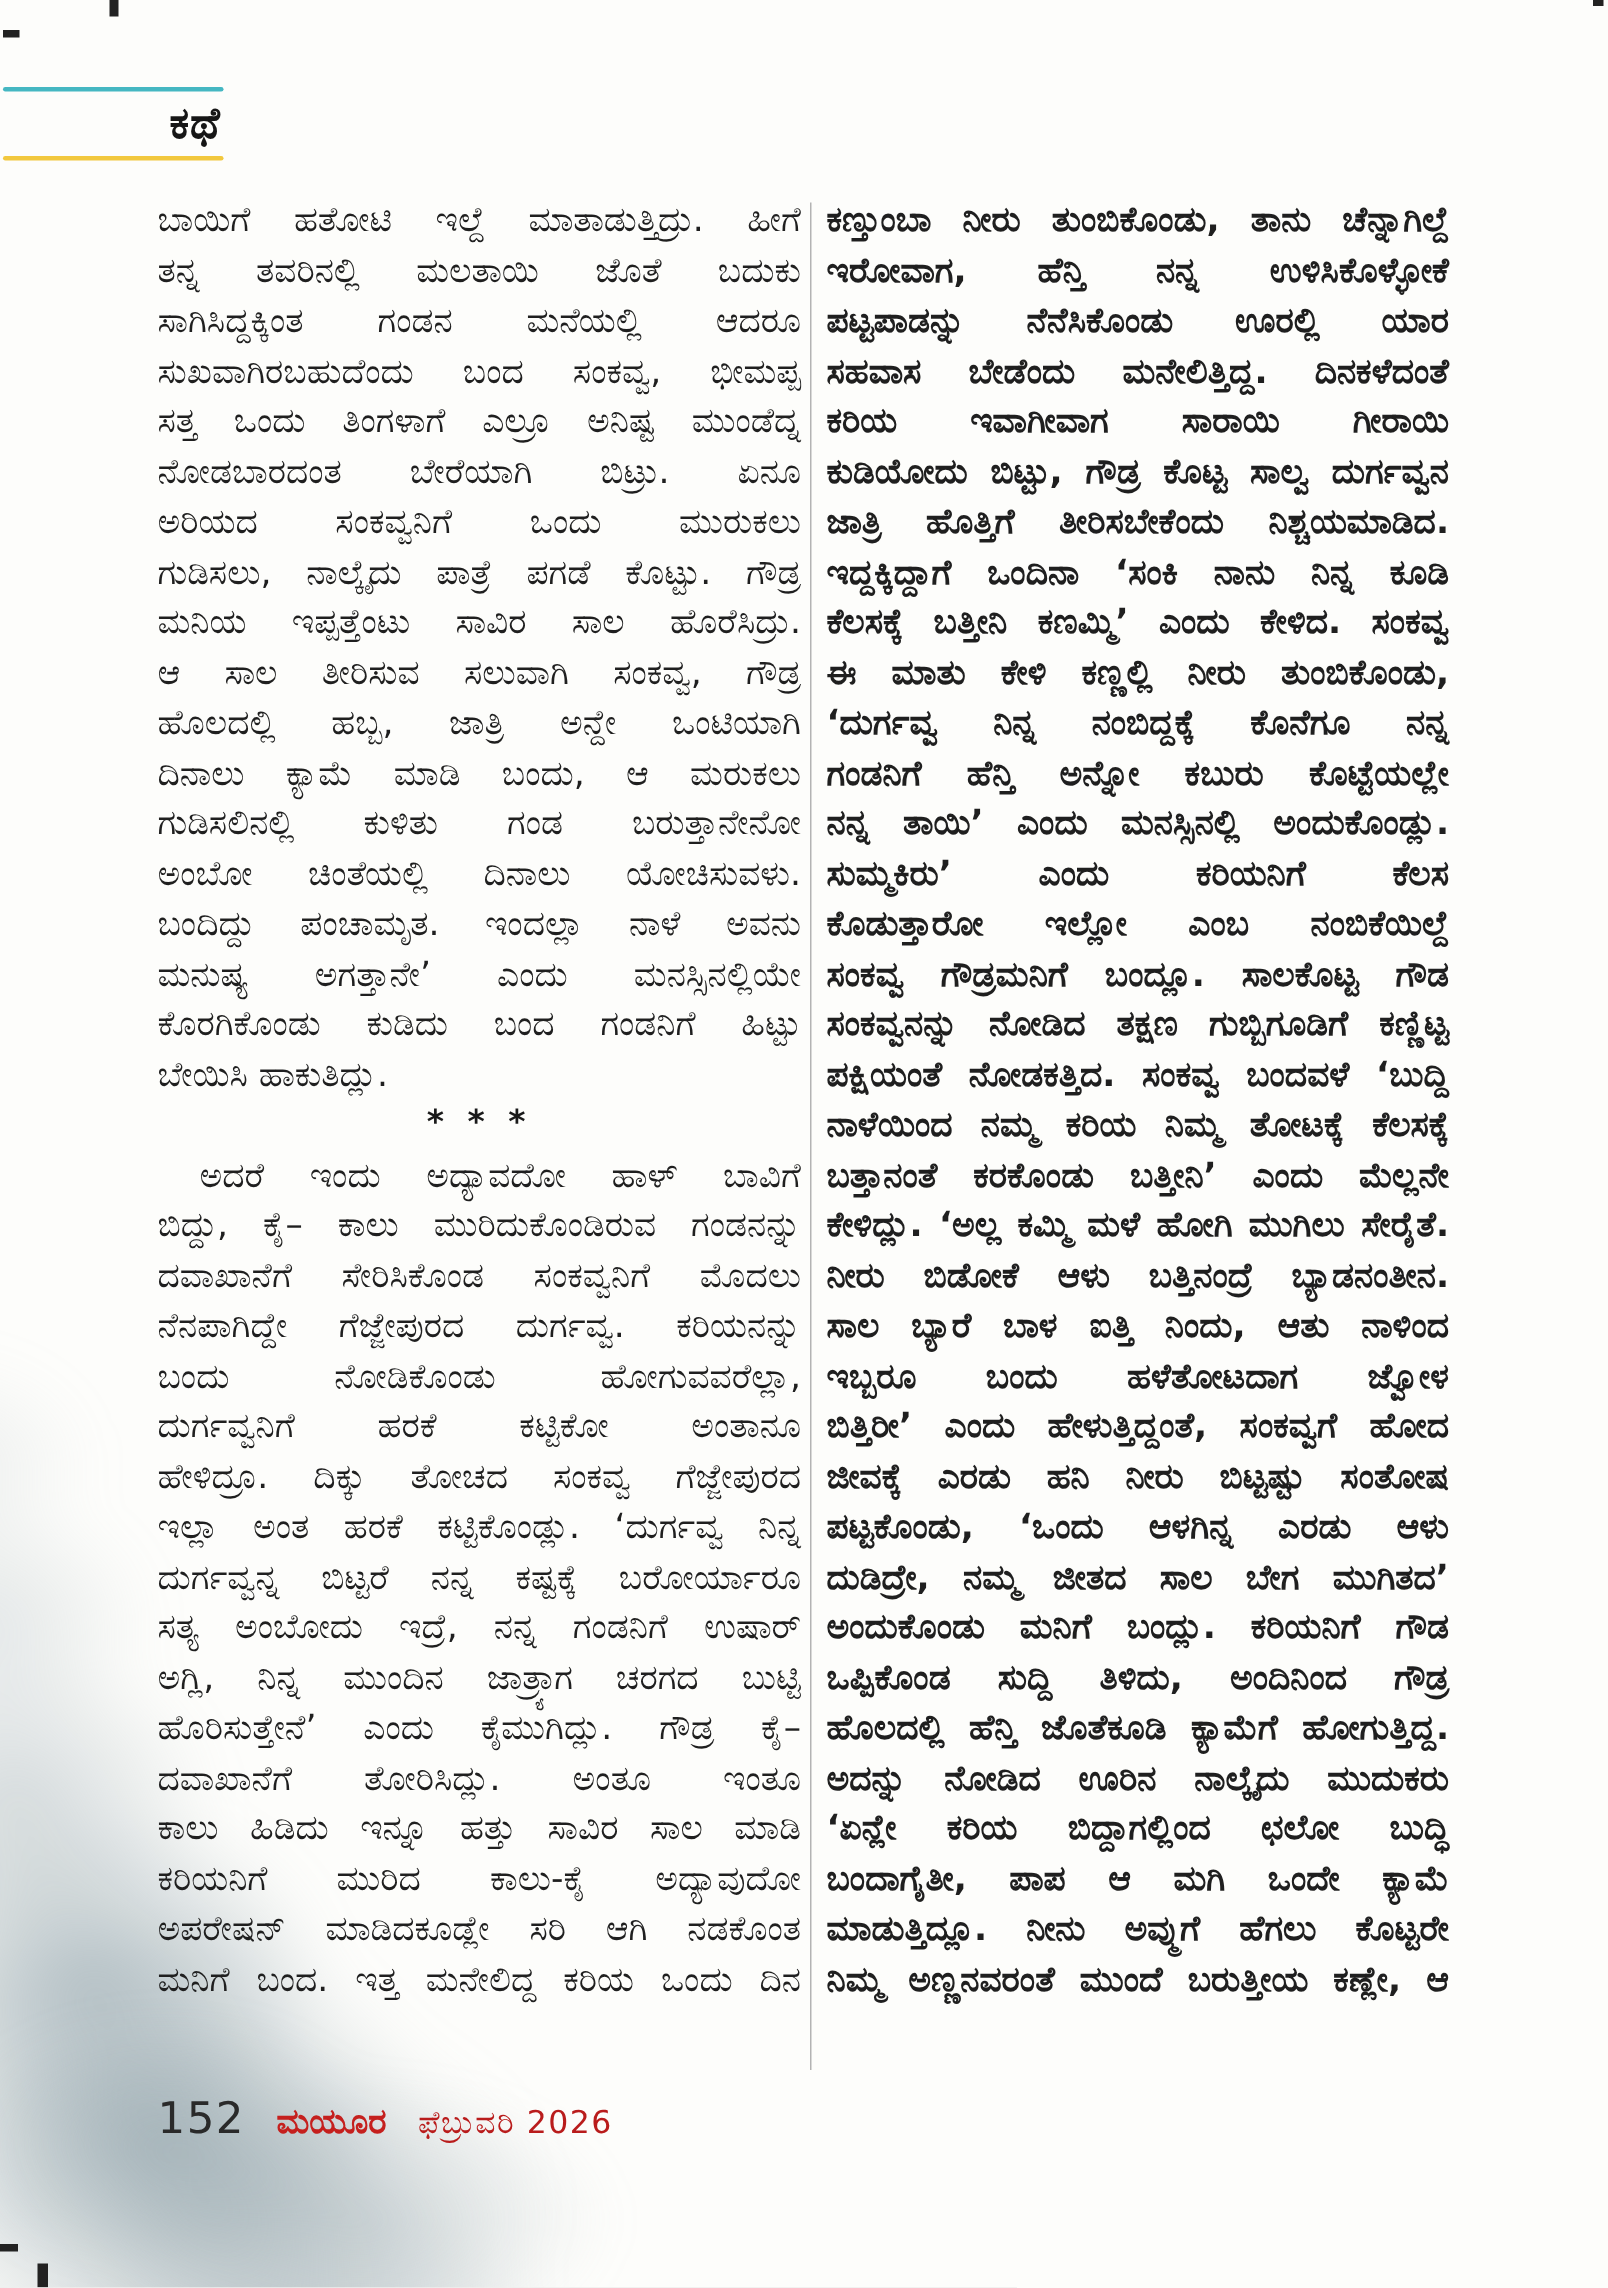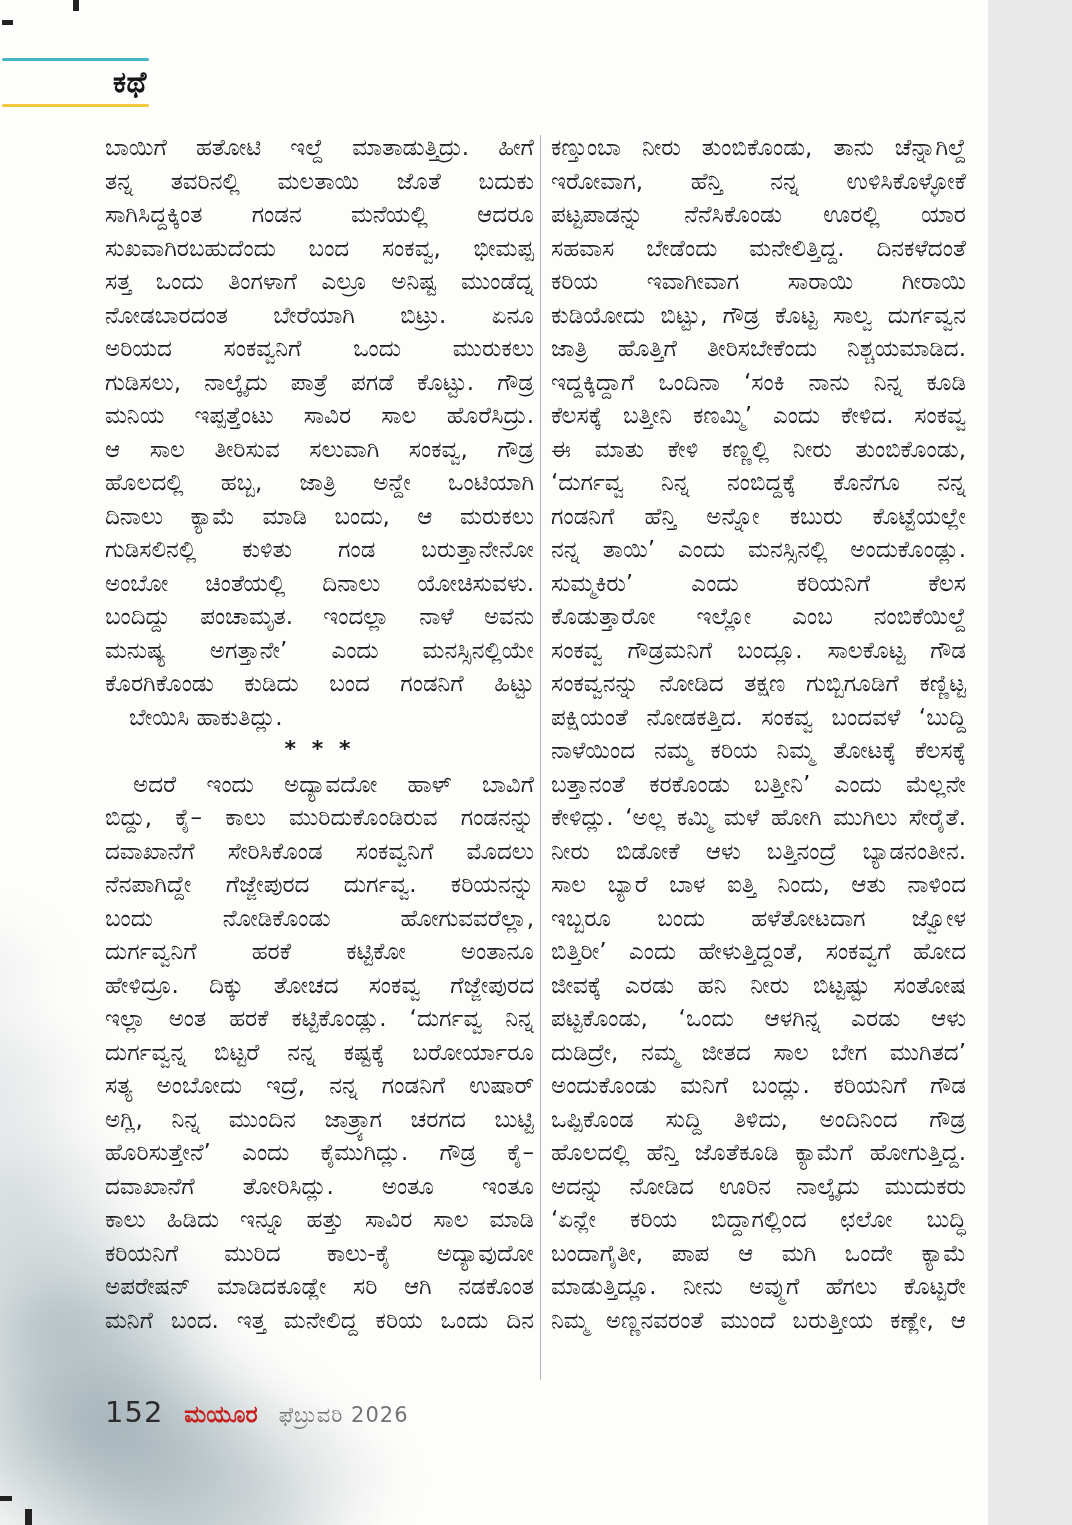--- a/index.html
+++ b/index.html
@@ -1,21 +1,20 @@
 <!DOCTYPE html>
 <html style="--teal-rule: #45b7c2; --yellow-rule: #f2c83e; --magazine-red: #c5201e; --text: #1f1f1f; --divider: #b3b3b3;"><head>
 <meta charset="utf-8">
 <style>
   html,body{margin:0;padding:0;background:#e9e9e9;}
   .page{
-    position:relative; width:944px; height:1525px;
+    position:relative; width:1072px; height:1525px;
     background:#fdfdfb; overflow:hidden;
     font-family:"DejaVu Sans", sans-serif;
     color:var(--text,#1f1f1f);
-    padding-left:44px;
   }
   
   .watercolor{position:absolute; pointer-events:none;}
   .wc1{
     left:-90px; top:880px; width:560px; height:760px; filter:blur(18px);
     background:
       radial-gradient(ellipse 230px 170px at 150px 440px, rgba(126,147,157,.55), rgba(126,147,157,0) 70%),
       radial-gradient(ellipse 270px 210px at 190px 540px, rgba(138,157,165,.45), rgba(138,157,165,0) 70%),
       radial-gradient(ellipse 190px 150px at 100px 320px, rgba(148,164,171,.40), rgba(148,164,171,0) 70%),
       radial-gradient(ellipse 310px 190px at 240px 590px, rgba(150,167,174,.38), rgba(150,167,174,0) 70%),
@@ -41,38 +40,38 @@
   .rule{height:3px; border-radius:2px;}
   .rule.teal{background:var(--teal-rule,#45b7c2);}
   .rule.yellow{background:var(--yellow-rule,#f2c83e);}
   .header .title{
     height:43px; display:flex; align-items:center; justify-content:flex-end;
     font-size:29px; font-weight:bold; color:#161616; padding-right:2px; letter-spacing:.5px;
   }
   
   .col{position:absolute; top:131px;}
   .col1{left:105px; width:429px;}
-  .col2{left:551px; width:415px;}
+  .col2{left:551px; width:415px;font-weight:bold;}
   .line{
     height:33.5px; line-height:33.5px; font-size:23px;
     text-align:justify; text-align-last:justify;
     white-space:nowrap; overflow:visible;
   }
-  .para.last-left .line:last-child{text-align-last:left;margin-left:24px;}
+  .para.last-left .line:last-child{text-align-last:left;}
   .para.indent-first .line:first-child{padding-left:28px;}
   .separator{
     height:33.5px; line-height:30px; text-align:center;
     font-size:22px; font-weight:bold; letter-spacing:4px; color:#1a1a1a;
   }
   .divider{position:absolute; left:540px; top:135px; width:1.4px; height:1245px; background:var(--divider,#b3b3b3);}
   
   .footer{position:absolute; left:105px; top:1395px; display:flex; align-items:baseline; gap:21px;}
   .footer .pagenum{font-size:29px; color:#2a2a2a; letter-spacing:1px;}
   .footer .magname{font-size:23px; font-weight:bold; color:var(--magazine-red,#c5201e);}
-  .footer .issue{font-size:21px; color:#737373; letter-spacing:1px;}
+  .footer .issue{font-size:21px; color:#b91c1c; letter-spacing:1px;}
 </style>
 </head>
 <body>
 
 <div class="page">
 
   <div class="watercolor wc1"></div>
   <div class="watercolor wc2"></div>
 
   <div class="mark mark-top-tick"></div>

